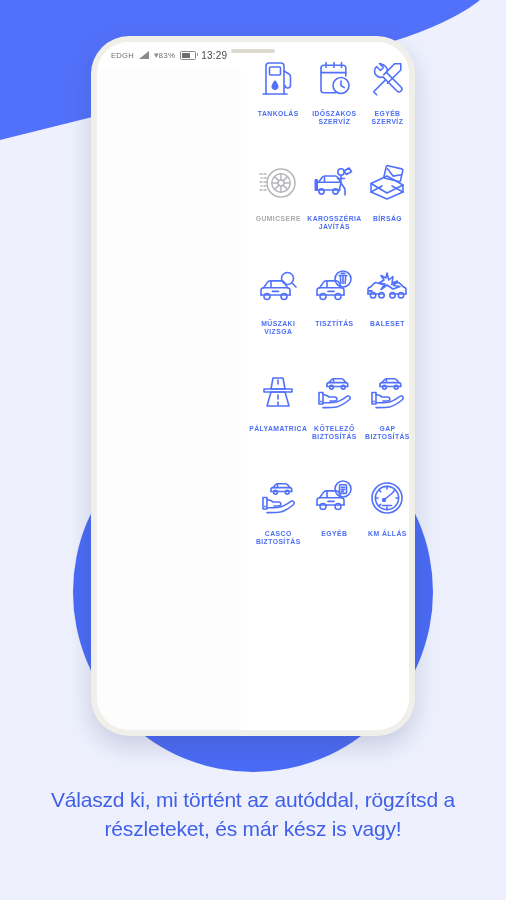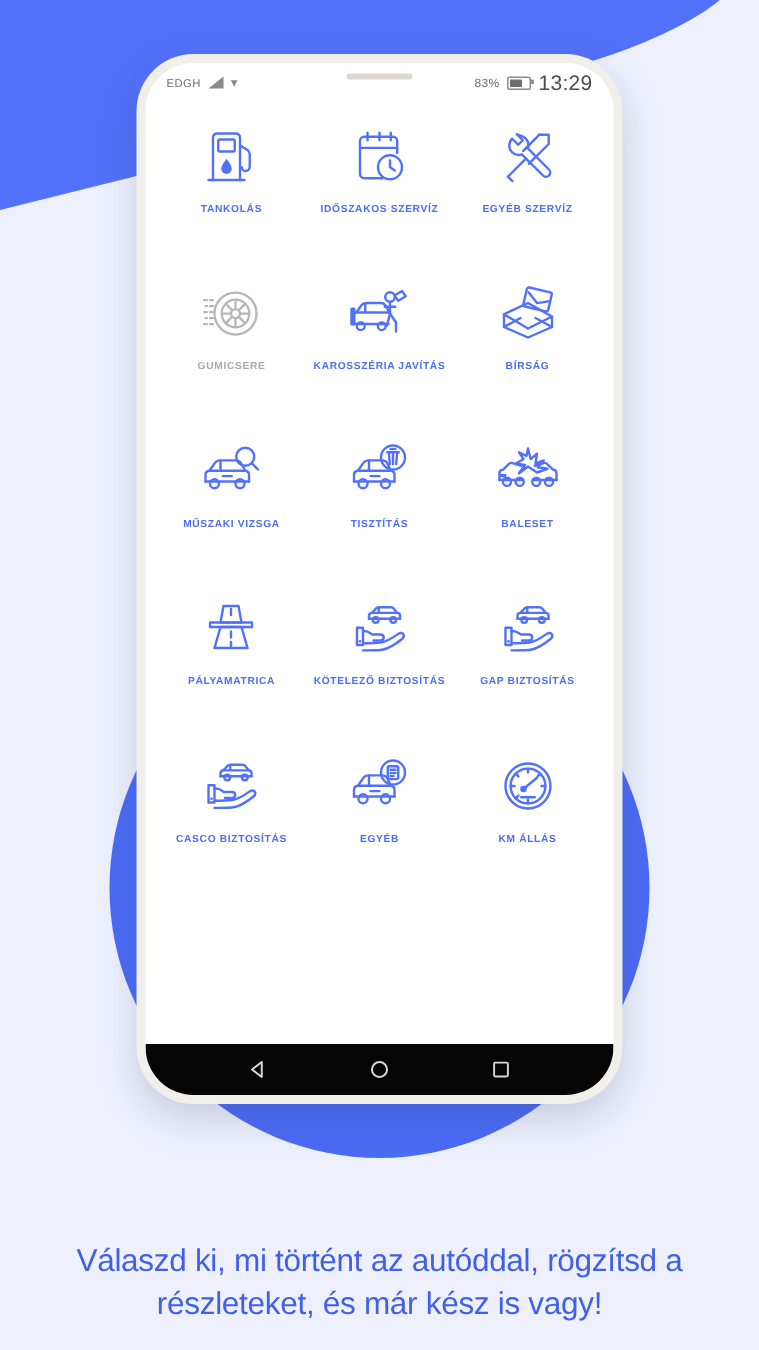--- a/index.html
+++ b/index.html
@@ -37,21 +37,21 @@
     box-shadow:0 10px 26px rgba(60,70,120,.22);
     padding:6px;
     box-sizing:border-box;
   }
   .phone-inner{
     position:relative;
     width:100%;height:100%;
     background:#fdfdfd;
     border-radius:32px;
     overflow:hidden;
-    display:flex;flex-direction:column;
+    display:flex;flex-direction:row;
   }
   .speaker{
     position:absolute;left:50%;top:7px;transform:translateX(-50%);
     width:44px;height:4px;border-radius:3px;background:#ddd9d0;z-index:4;
   }
 
   
   .statusbar{
     height:26px;flex:0 0 26px;
     display:flex;align-items:center;justify-content:space-between;
@@ -66,21 +66,21 @@
     content:"";position:absolute;left:0;bottom:0;
     border-left:10px solid transparent;border-bottom:8px solid #8a8a8f;
   }
   .wifi{font-size:9px;line-height:1;color:#8a8a8f;}
   .batt{
     width:14px;height:7px;border:1px solid #8a8a8f;border-radius:1.5px;
     position:relative;display:inline-block;
   }
   .batt:after{content:"";position:absolute;right:-3px;top:1.5px;width:1.5px;height:3px;background:#8a8a8f;border-radius:0 1px 1px 0;}
   .batt i{position:absolute;left:1px;top:1px;bottom:1px;width:8px;background:#6d6d72;border-radius:.5px;display:block;}
-  .clock{font-size:14px;color:#4a4a4f;}
+  .clock{font-size:10px;color:#4a4a4f;}
   .pct{font-size:8px;}
 
   
   .appbar{
     flex:0 0 44px;display:flex;align-items:center;justify-content:center;
     position:relative;background:#fff;
   }
   .brand{display:flex;align-items:center;gap:7px;}
   .brand-mark{width:22px;height:16px;display:block;}
   .brand-name{
@@ -132,21 +132,20 @@
   .navbar svg{display:block;}
 
   
   .caption{
     position:absolute;left:0;right:0;top:786px;
     text-align:center;
     font-size:21px;line-height:1.38;font-weight:400;
     color:#4160e8;
     padding:0 22px;box-sizing:border-box;
     letter-spacing:-.2px;
-    margin-top:41px;
   }
 </style>
 </head>
 <body>
 
 <div class="stage">
 
   <div class="bg-wedge"></div>
   <div class="bg-circle"></div>
 

